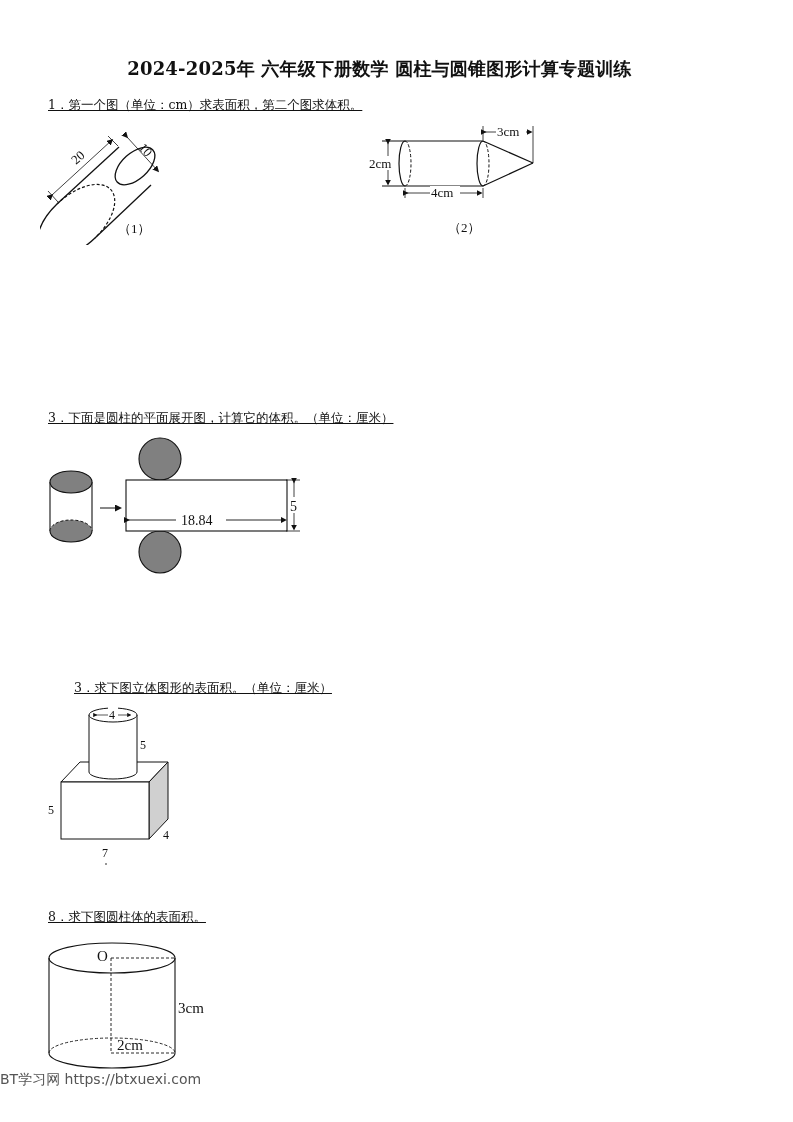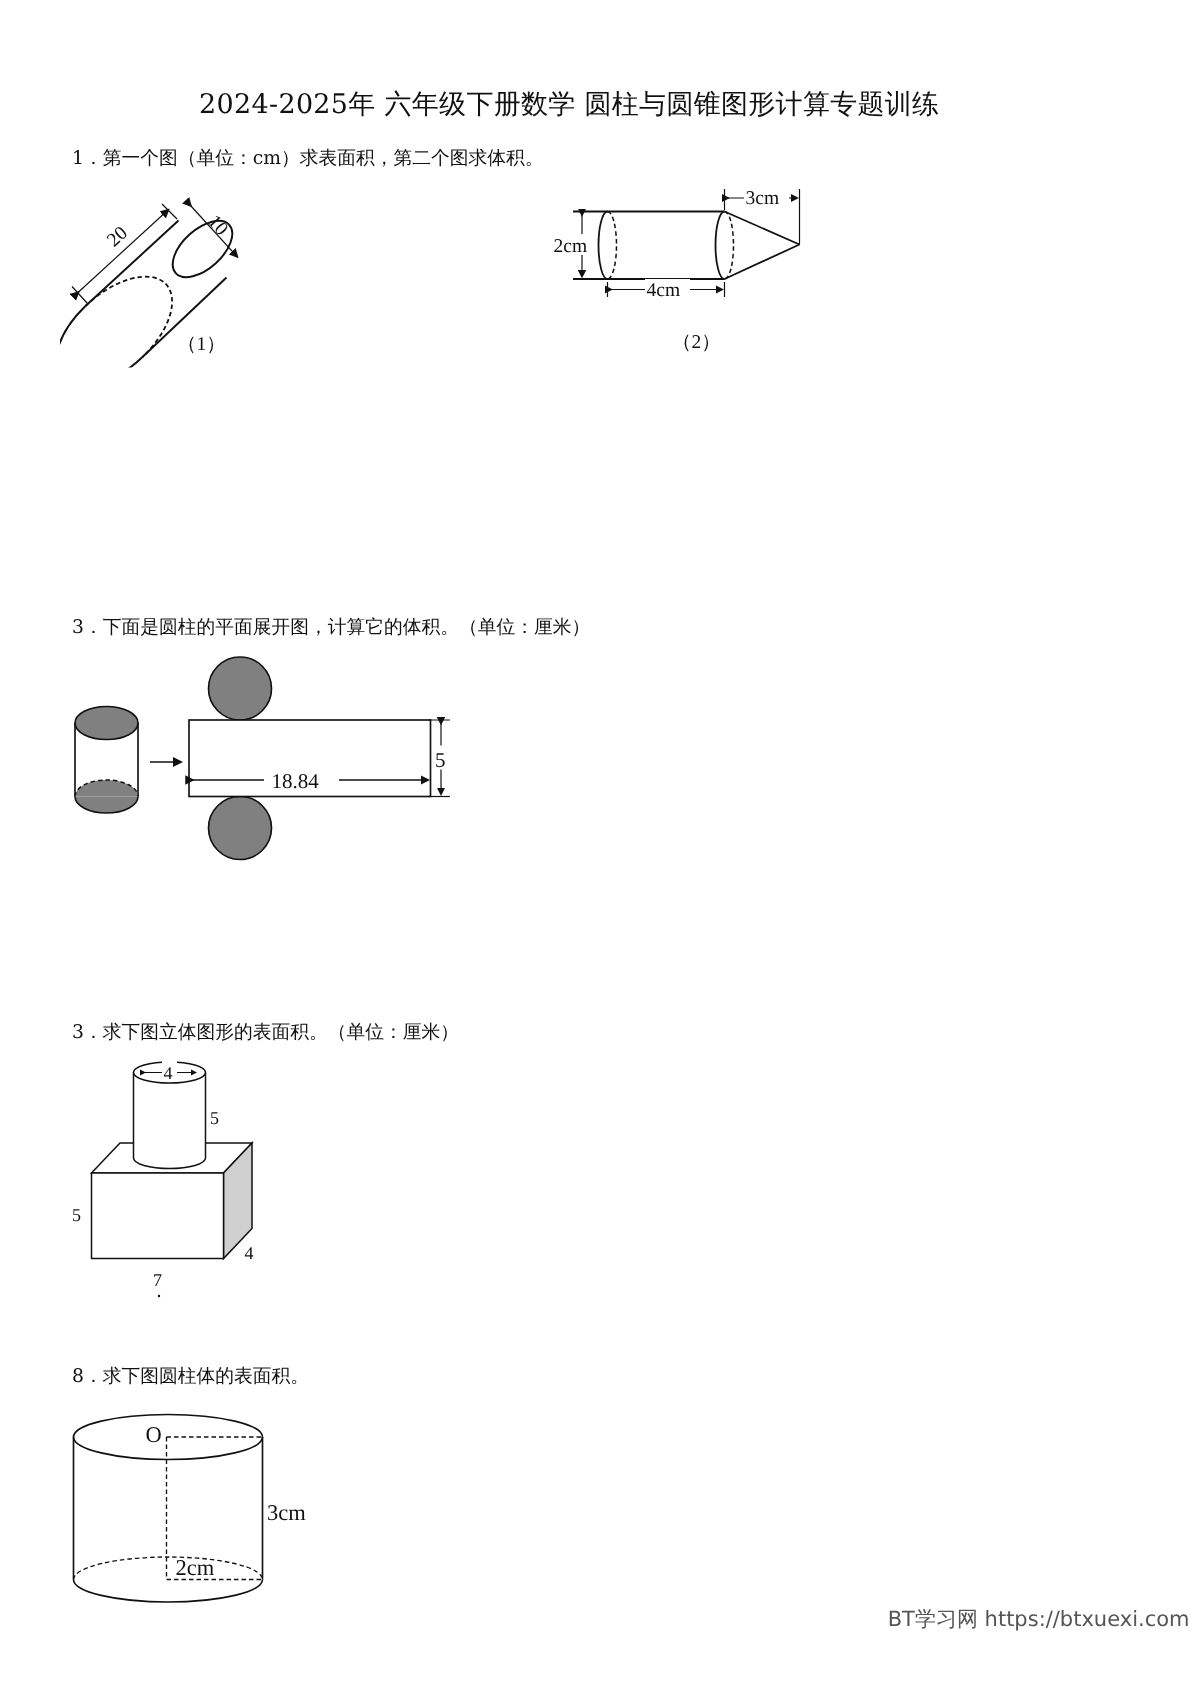--- a/index.html
+++ b/index.html
@@ -1,22 +1,22 @@
 <!DOCTYPE html>
 <html><head>
 <meta charset="utf-8">
 <style>
   html, body { margin: 0; padding: 0; background: #ffffff; }
   body { width: 793px; height: 1122px; position: relative; overflow: hidden;
          font-family: "DejaVu Serif", "Liberation Serif", serif; color: #111; }
   .title { position: absolute; top: 57px; left: 0; width: 759px; text-align: center;
-           font-size: 18px; font-weight: normal; letter-spacing: 0.2px; }
-  .q { position: absolute; left: 48px; font-size: 12.5px; }
+           font-size: 18px; font-weight: bold; letter-spacing: 0.2px; }
+  .q { position: absolute; left: 48px; font-size: 12.5px; text-decoration: underline; }
   .fig { position: absolute; }
-  .footer { position: absolute; top: 1071px; left: 0; width: 793px; text-align: right;
+  .footer { position: absolute; top: 1071px; left: 0; width: 793px; text-align: left;
             font-family: "DejaVu Sans", "Liberation Sans", sans-serif; font-size: 14px; color: #555; }
   svg text { font-family: "Liberation Serif", "DejaVu Serif", serif; fill: #111; }
 </style>
 </head>
 <body>
 
 <div class="title">2024-2025年 六年级下册数学 圆柱与圆锥图形计算专题训练</div>
 
 <div class="q" style="top:97px;">1．第一个图（单位：cm）求表面积，第二个图求体积。</div>
 
@@ -102,21 +102,21 @@
   <line x1="88" y1="85" x2="245" y2="85" stroke="#111" stroke-width="0.9" marker-start="url(#ah3)" marker-end="url(#ah3)"></line>
   <rect x="136" y="77" width="50" height="16" fill="#fff"></rect>
   <text x="141" y="90" font-size="14">18.84</text>
   <line x1="246" y1="45" x2="260" y2="45" stroke="#111" stroke-width="0.8"></line>
   <line x1="246" y1="96" x2="260" y2="96" stroke="#111" stroke-width="0.8"></line>
   <line x1="254" y1="47" x2="254" y2="94" stroke="#111" stroke-width="0.8" marker-start="url(#ah3)" marker-end="url(#ah3)"></line>
   <rect x="249" y="62" width="11" height="16" fill="#fff"></rect>
   <text x="250" y="76" font-size="14">5</text>
 </svg>
 
-<div class="q" style="top:680px;">3．求下图立体图形的表面积。（单位：厘米）</div>
+<div class="q" style="top:680px;margin-left:26px;">3．求下图立体图形的表面积。（单位：厘米）</div>
 
 <svg class="fig" style="left:40px;top:700px;" width="150" height="170">
   <defs>
     <marker id="ah4" markerWidth="6" markerHeight="6" refX="4" refY="3" orient="auto">
       <path d="M0,0 L6,3 L0,6 z" fill="#111"></path>
     </marker>
   </defs>
 
   <polygon points="21,82 40,62 128,62 109,82" fill="#fff" stroke="#111" stroke-width="1"></polygon>
   <polygon points="109,82 128,62 128,119 109,139" fill="#d0d0d0" stroke="#111" stroke-width="1"></polygon>

